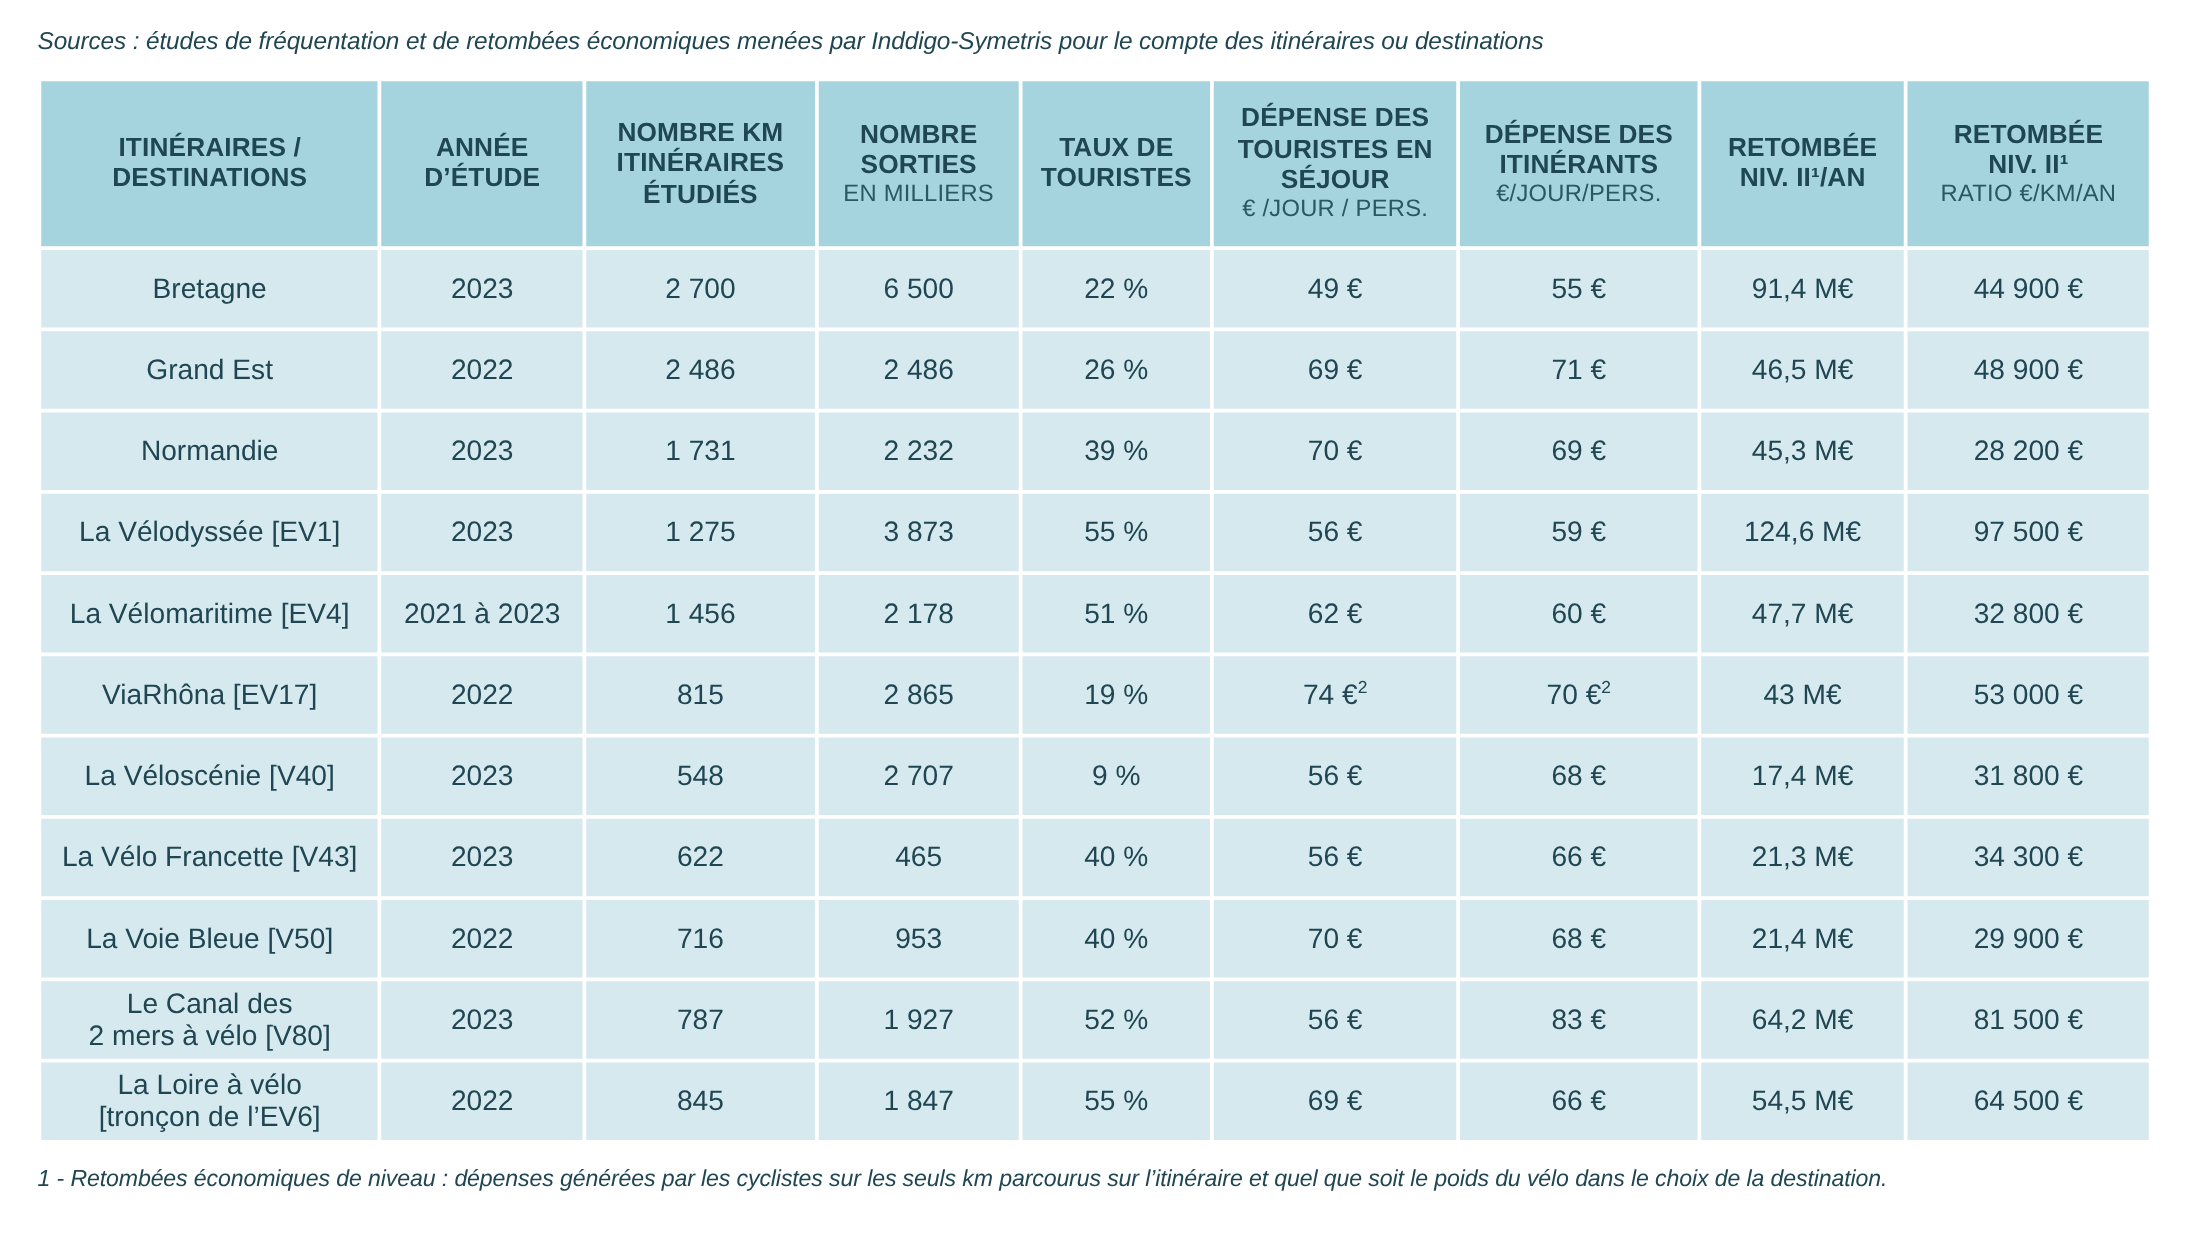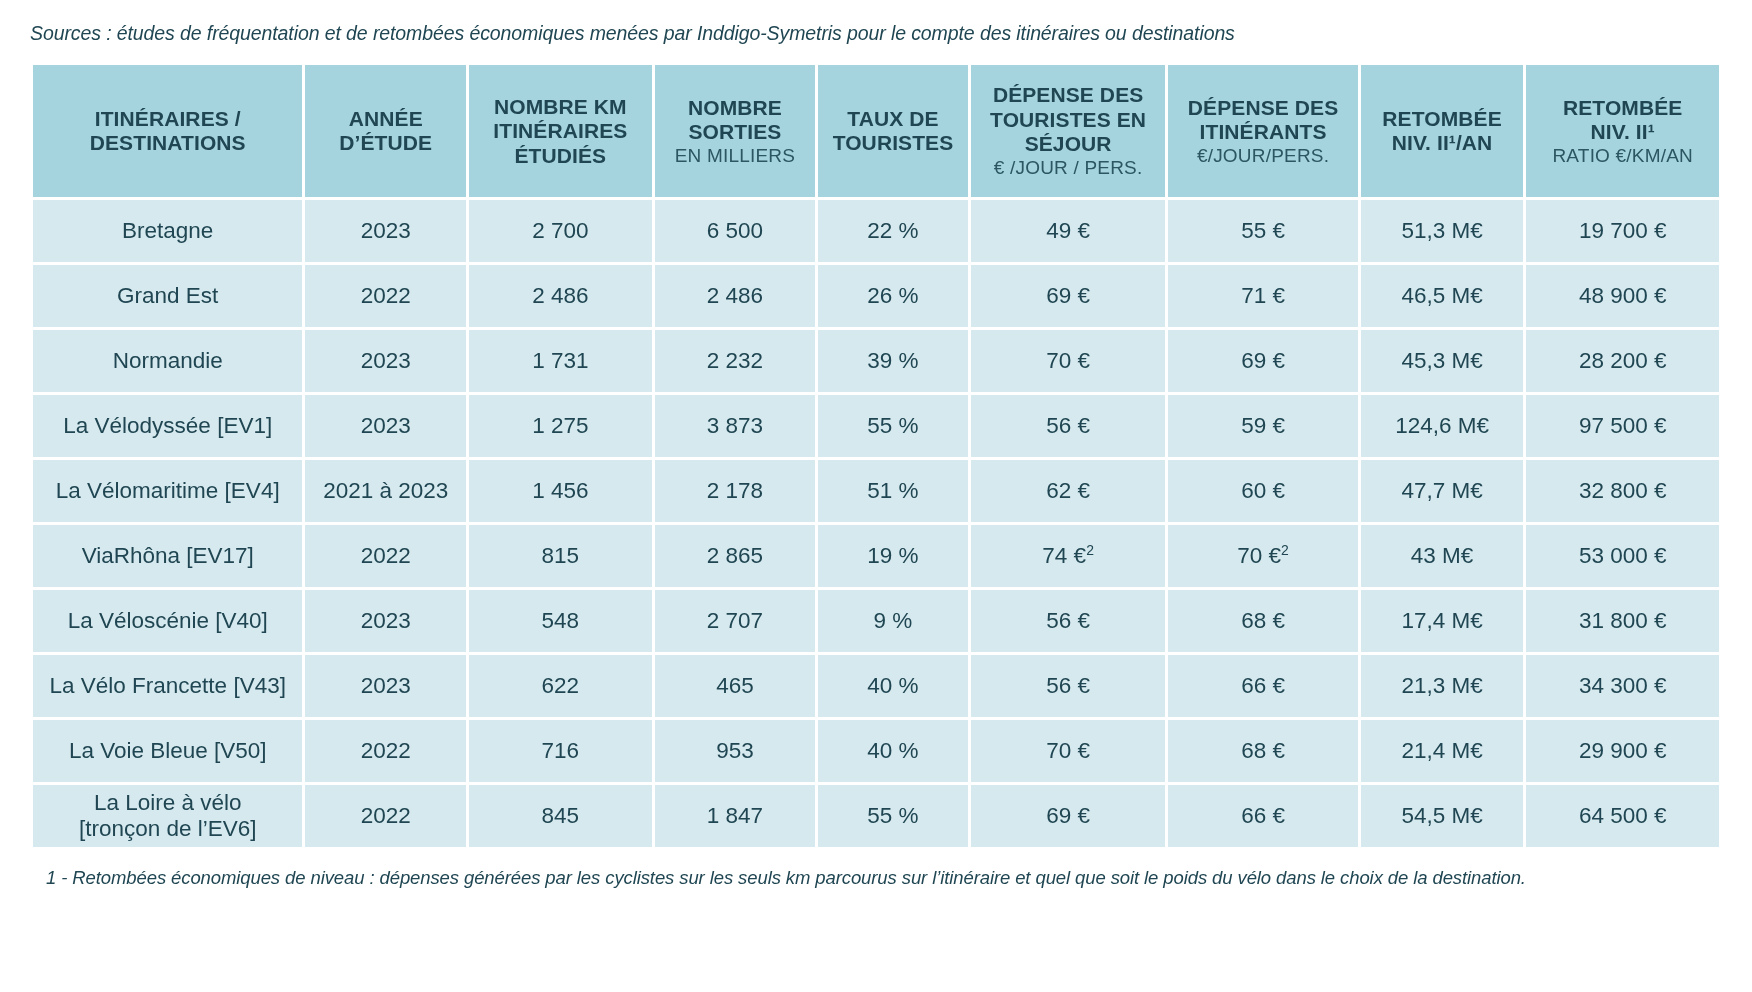--- a/index.html
+++ b/index.html
@@ -103,21 +103,21 @@
 
   
   .footnotes {
     margin-top: 16px;
     font-style: italic;
     font-size: 18.5px;
     line-height: 1.35;
     color: #1f4652;
     white-space: nowrap;
   }
-  .footnotes div { letter-spacing: -0.1px; margin-left: 16px; }
+  .footnotes div { letter-spacing: -0.1px; }
 </style>
 </head>
 <body>
 
 <div class="page">
 
   <div class="sources">Sources : études de fréquentation et de retombées économiques menées par Inddigo-Symetris pour le compte des itinéraires ou destinations</div>
 
   <div class="table-wrap">
     <table class="data">
@@ -169,22 +169,22 @@
       </thead>
       <tbody>
           <tr>
             <td class="name">Bretagne</td>
             <td>2023</td>
             <td>2 700</td>
             <td>6 500</td>
             <td>22 %</td>
             <td>49 €</td>
             <td>55 €</td>
-            <td>51,3 M€</td>
-            <td>19 700 €</td>
+            <td>91,4 M€</td>
+            <td>44 900 €</td>
           </tr>
           <tr>
             <td class="name">Grand Est</td>
             <td>2022</td>
             <td>2 486</td>
             <td>2 486</td>
             <td>26 %</td>
             <td>69 €</td>
             <td>71 €</td>
             <td>46,5 M€</td>
@@ -261,20 +261,31 @@
             <td>2022</td>
             <td>716</td>
             <td>953</td>
             <td>40 %</td>
             <td>70 €</td>
             <td>68 €</td>
             <td>21,4 M€</td>
             <td>29 900 €</td>
           </tr>
           <tr>
+            <td class="name">Le Canal des<br>2 mers à vélo [V80]</td>
+            <td>2023</td>
+            <td>787</td>
+            <td>1 927</td>
+            <td>52 %</td>
+            <td>56 €</td>
+            <td>83 €</td>
+            <td>64,2 M€</td>
+            <td>81 500 €</td>
+          </tr>
+          <tr>
             <td class="name">La Loire à vélo<br>[tronçon de l’EV6]</td>
             <td>2022</td>
             <td>845</td>
             <td>1 847</td>
             <td>55 %</td>
             <td>69 €</td>
             <td>66 €</td>
             <td>54,5 M€</td>
             <td>64 500 €</td>
           </tr>

